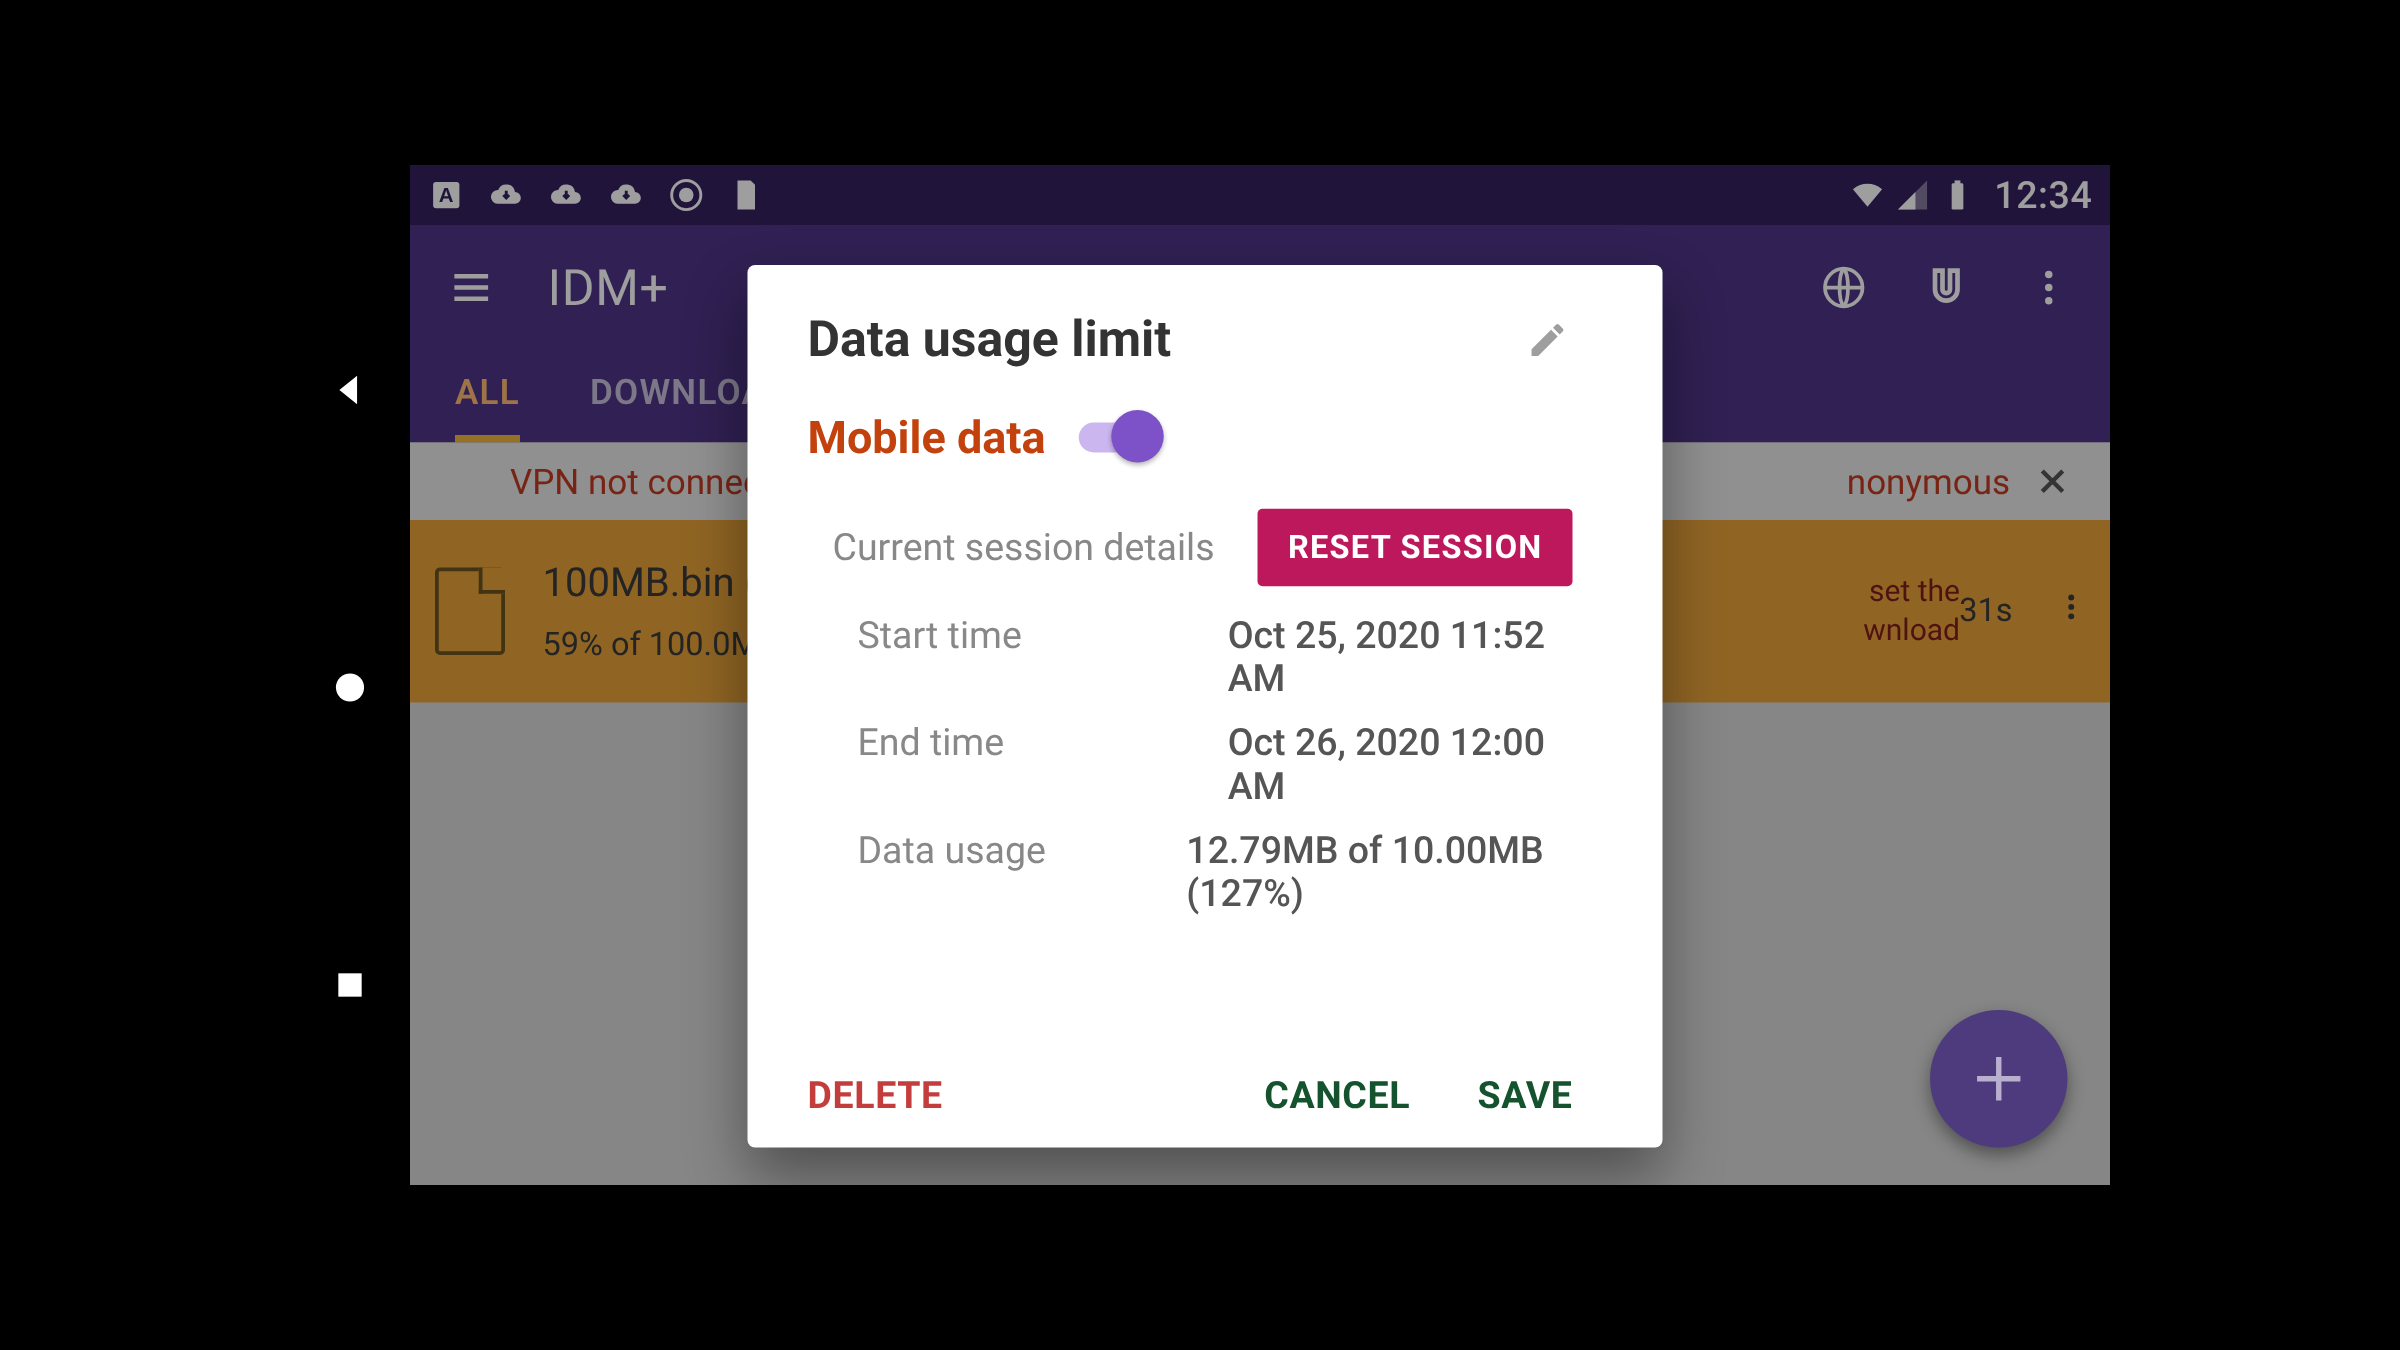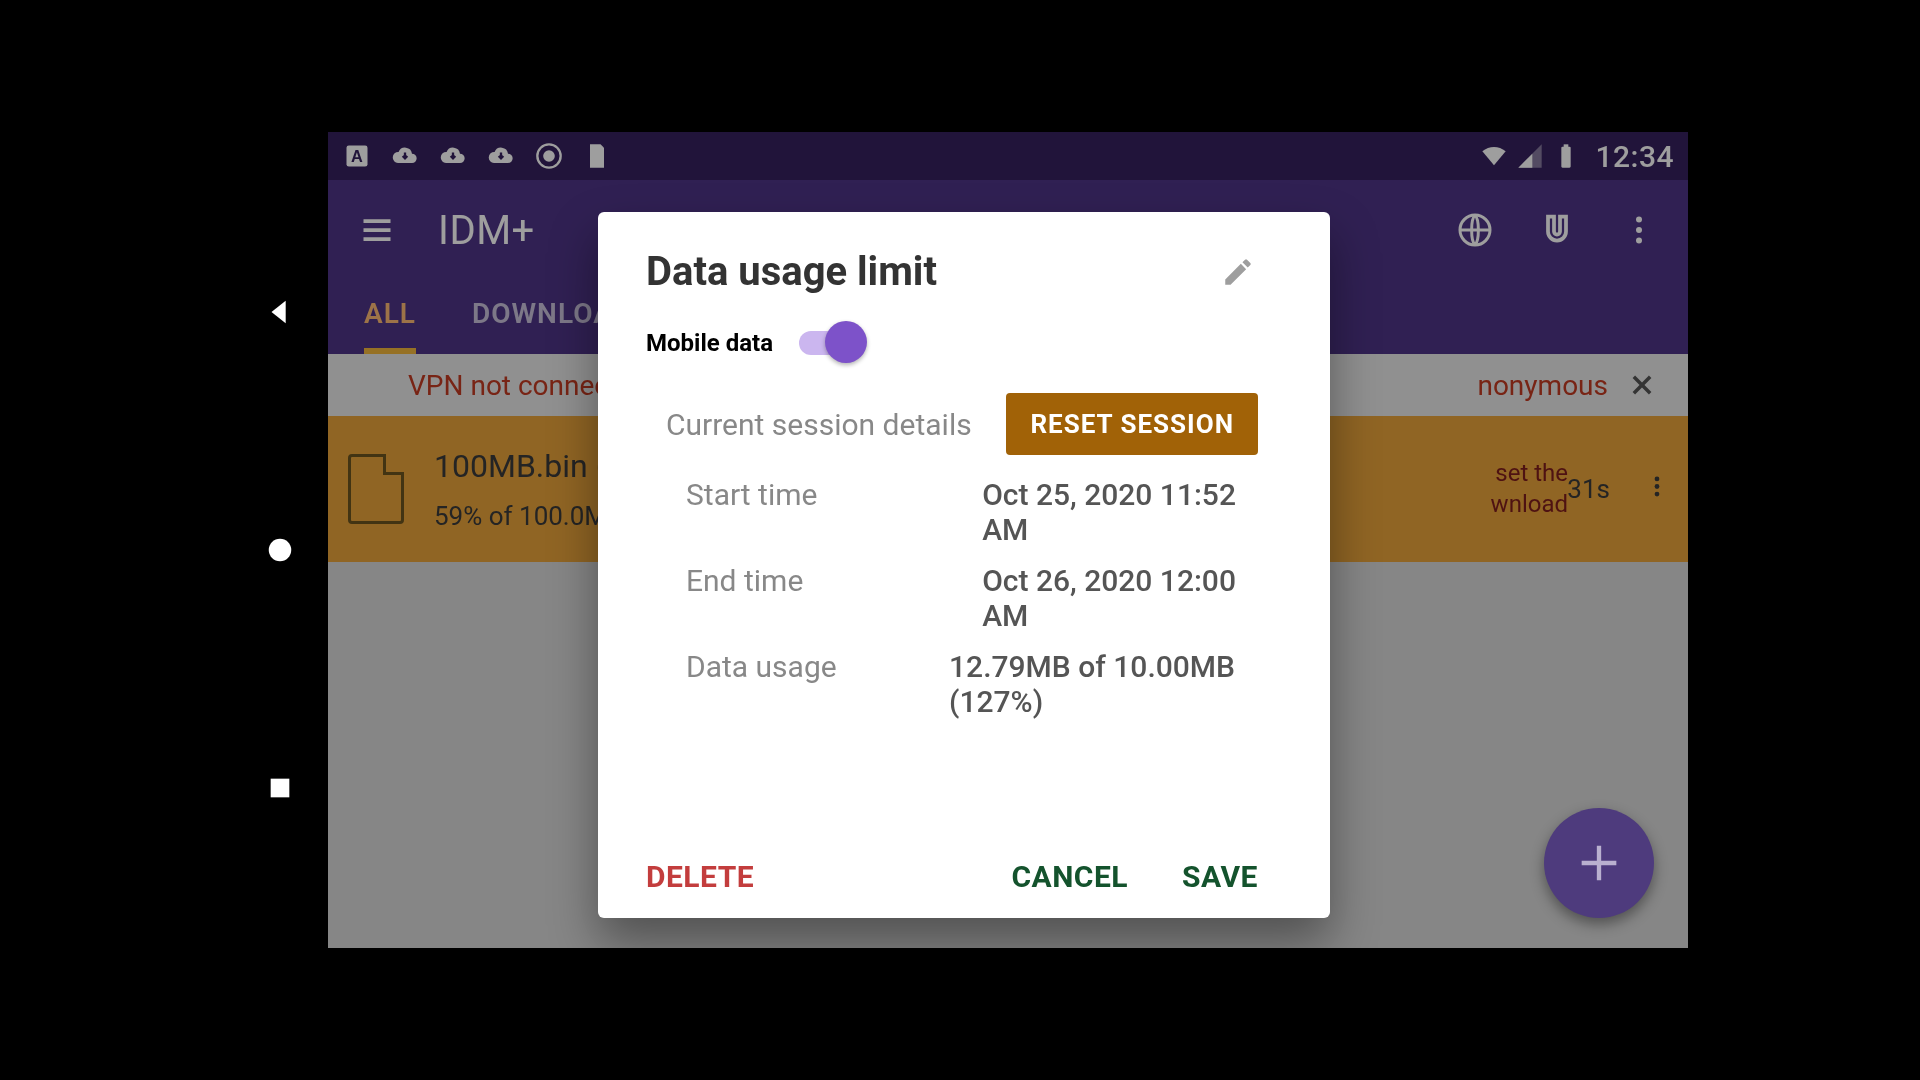--- a/index.html
+++ b/index.html
@@ -157,21 +157,21 @@
     color: #424242;
     display:flex; flex-direction:column;
   }
   .dlg-header { display:flex; align-items:center; margin-bottom: 34px; }
   .dlg-title { font-size: 40px; font-weight: 700; color:#333; flex:1; }
   .dlg-edit { width:40px; height:40px; display:flex; align-items:center; justify-content:center; }
   .dlg-edit svg { fill:#9e9e9e; width:34px; height:34px; }
 
   .row { display:flex; align-items:center; margin-bottom: 22px; }
   .row .label { font-size: 30px; color:#555; }
-  .row .label.strong { font-size: 24px; font-weight:700; color:#000000; }
+  .row .label.strong { font-size: 36px; font-weight:700; color:#c2410c; }
   .row .label.section { font-size: 30px; color:#888; }
 
   .sub-id-row { align-items:center; gap: 18px; margin-bottom: 30px; }
   .sub-id-row .label { width: 190px; }
   .sub-id-field {
     flex:1;
     font-size: 32px;
     color:#b0b0b0;
     border: none;
     border-bottom: 2px dotted #bbb;
@@ -193,21 +193,21 @@
     position: absolute; right: -6px; top: -10px;
     width: 42px; height: 42px; border-radius: 21px;
     background: #7d52c9;
     box-shadow: 0 2px 4px rgba(0,0,0,0.3);
   }
 
   .indent { padding-left: 20px; }
 
   .reset-btn {
     margin-left: auto;
-    background: #a16207;
+    background: #be185d;
     color: #fff;
     font-size: 26px;
     font-weight: 700;
     letter-spacing: 1px;
     padding: 16px 24px;
     border-radius: 4px;
   }
 
   .detail-row { padding-left: 40px; display:flex; margin-bottom: 16px; }
   .detail-row .dlabel { width: 330px; font-size: 30px; color:#888; }

